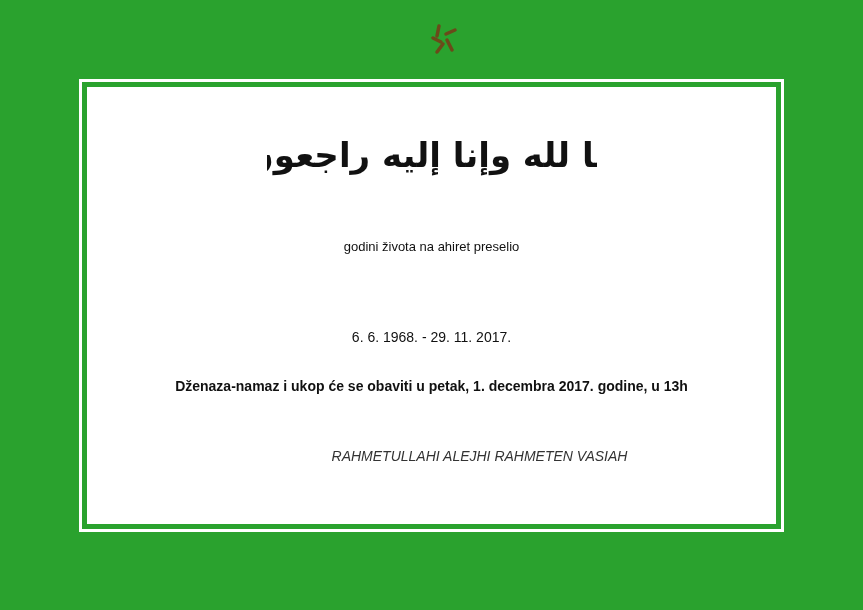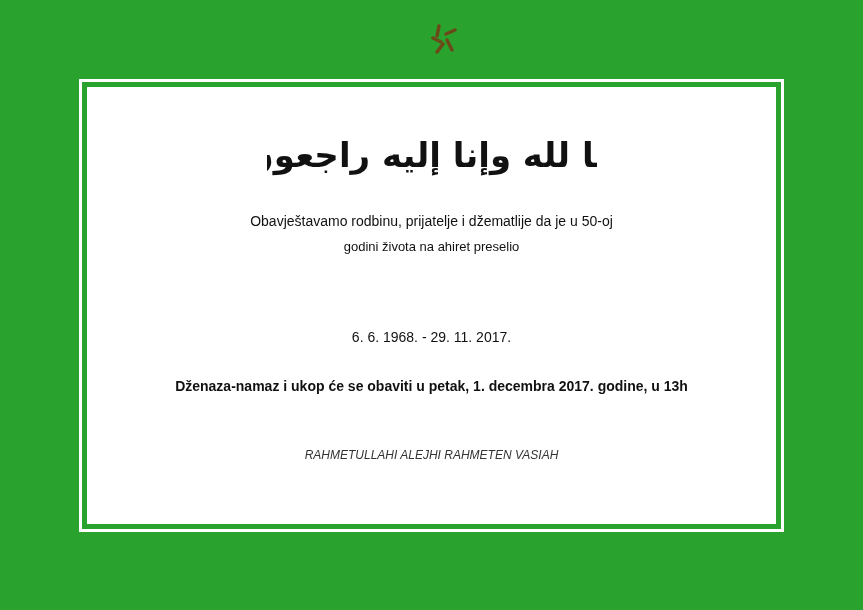--- a/index.html
+++ b/index.html
@@ -34,21 +34,21 @@
     .centered { position: absolute; left: 0; width: 100%; text-align: center; color: #111; }
     .intro1 { top: 126px; font-size: 14px; }
     .intro2 { top: 152px; font-size: 13px; }
     .name {
       top: 203px; font-size: 24px; font-weight: bold;
       font-family: "DejaVu Sans", sans-serif; letter-spacing: -0.5px;
     }
     .dates { top: 242px; font-size: 14px; }
     .funeral1 { top: 291px; font-size: 14px; font-weight: bold; }
     .funeral2 { top: 319px; font-size: 14px; font-weight: bold; }
-    .prayer { top: 361px; font-size: 12px; font-style: italic; color: #333; }
+    .prayer { top: 361px; font-size: 14px; font-style: italic; color: #333; margin-left: 48px; }
   </style>
 </head>
 <body>
 
 <div class="emblem">
   <svg viewBox="0 0 72 66" width="72" height="66">
     <path d="M34 2 A31 31 0 1 0 34 64 A26 26 0 1 1 34 2 Z" fill="#000"></path>
     <g stroke="#6b4a1a" stroke-width="3.5" stroke-linecap="round">
       <line x1="44" y1="18" x2="42" y2="28"></line>
       <line x1="51" y1="26" x2="60" y2="22"></line>
@@ -62,19 +62,18 @@
 <div class="frame-outer">
   <div class="frame-band"></div>
   <div class="panel">
 
     <div class="calligraphy">
       <svg viewBox="0 0 330 58" preserveAspectRatio="xMidYMid meet">
         <text x="165" y="44" text-anchor="middle" font-family="DejaVu Sans, sans-serif" font-size="34" font-weight="bold" fill="#111">إنا لله وإنا إليه راجعون</text>
       </svg>
     </div>
 
-    <div class="centered intro1">Obavještavamo rodbinu, prijatelje i džematlije da je u 50-oj</div>
     <div class="centered intro2">godini života na ahiret preselio</div>
     <div class="centered dates">6. 6. 1968. - 29. 11. 2017.</div>
     <div class="centered funeral1">Dženaza-namaz i ukop će se obaviti u petak, 1. decembra 2017. godine, u 13h</div>
     <div class="centered prayer">RAHMETULLAHI ALEJHI RAHMETEN VASIAH</div>
   </div>
 </div>
 
 </body></html>

